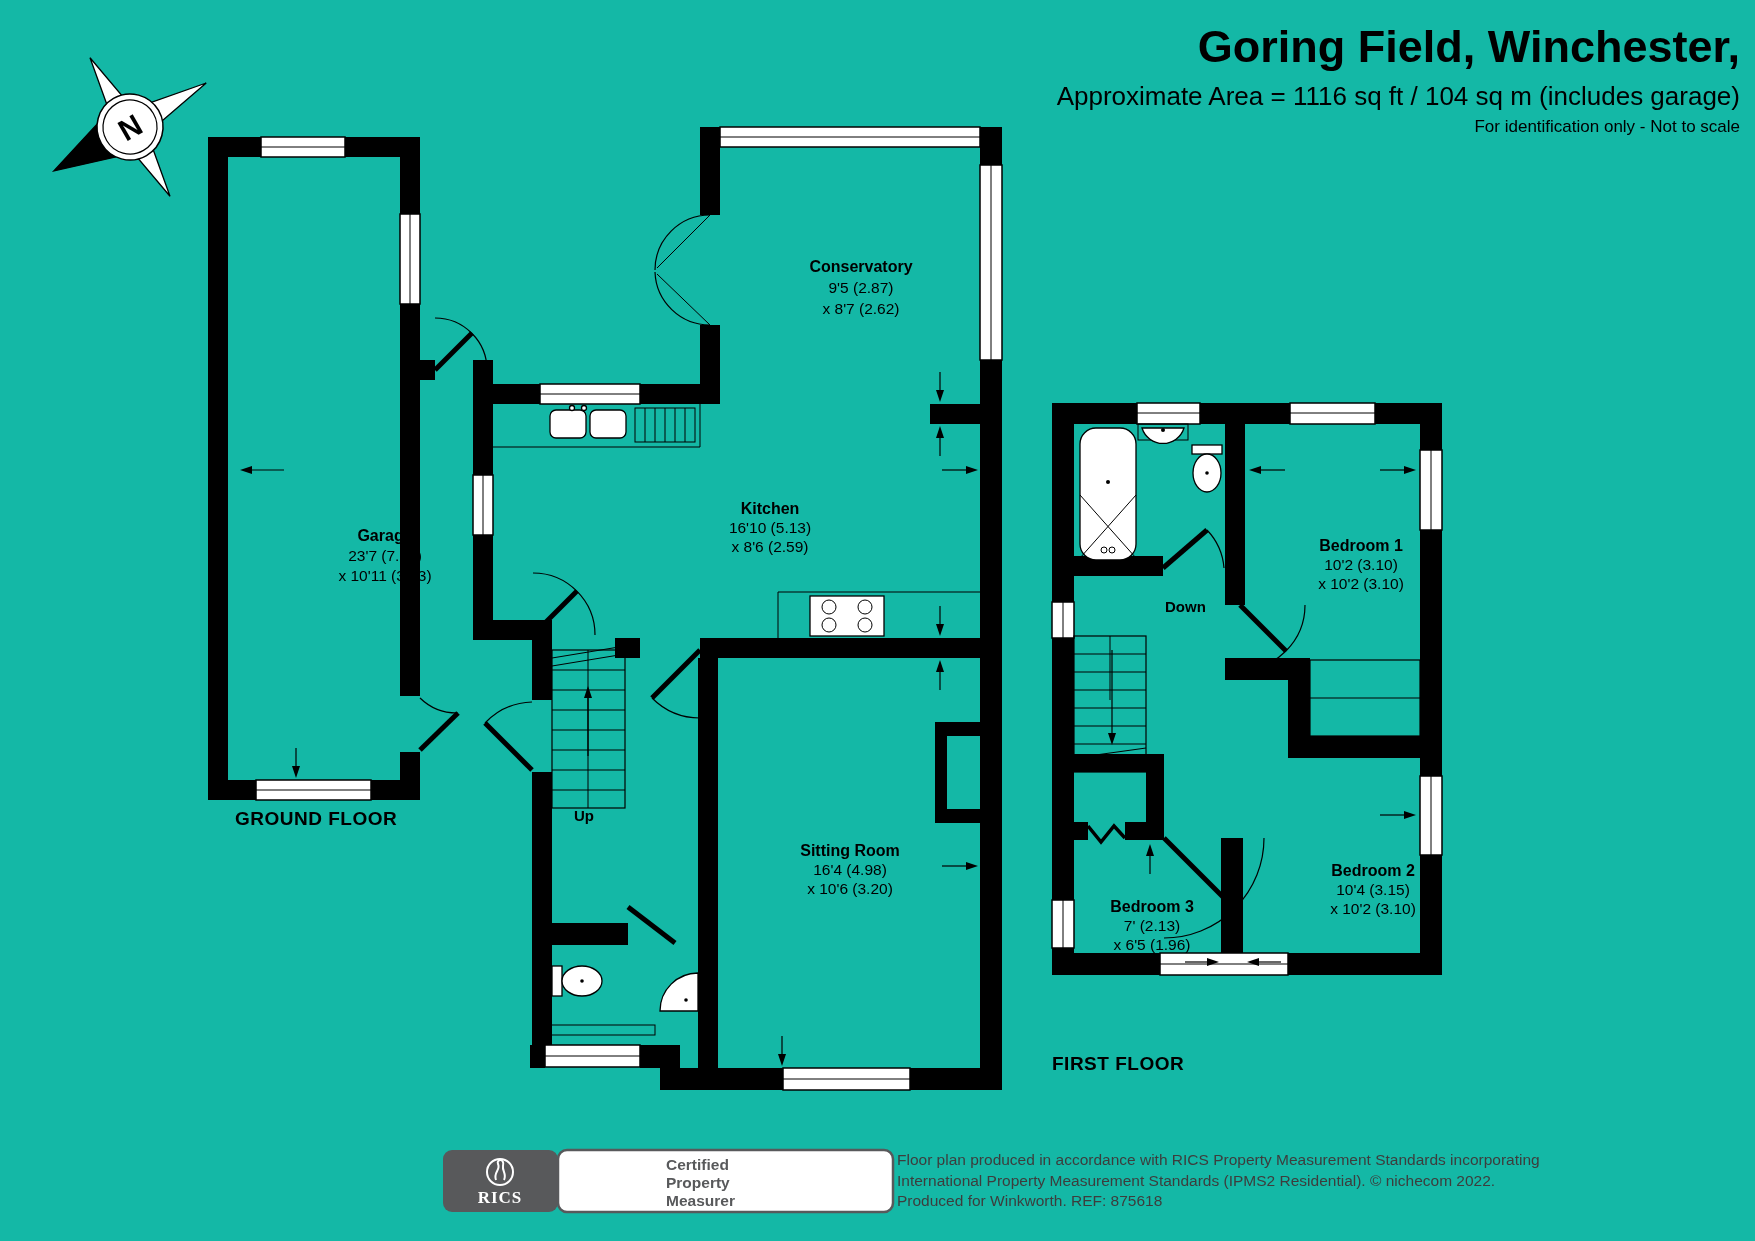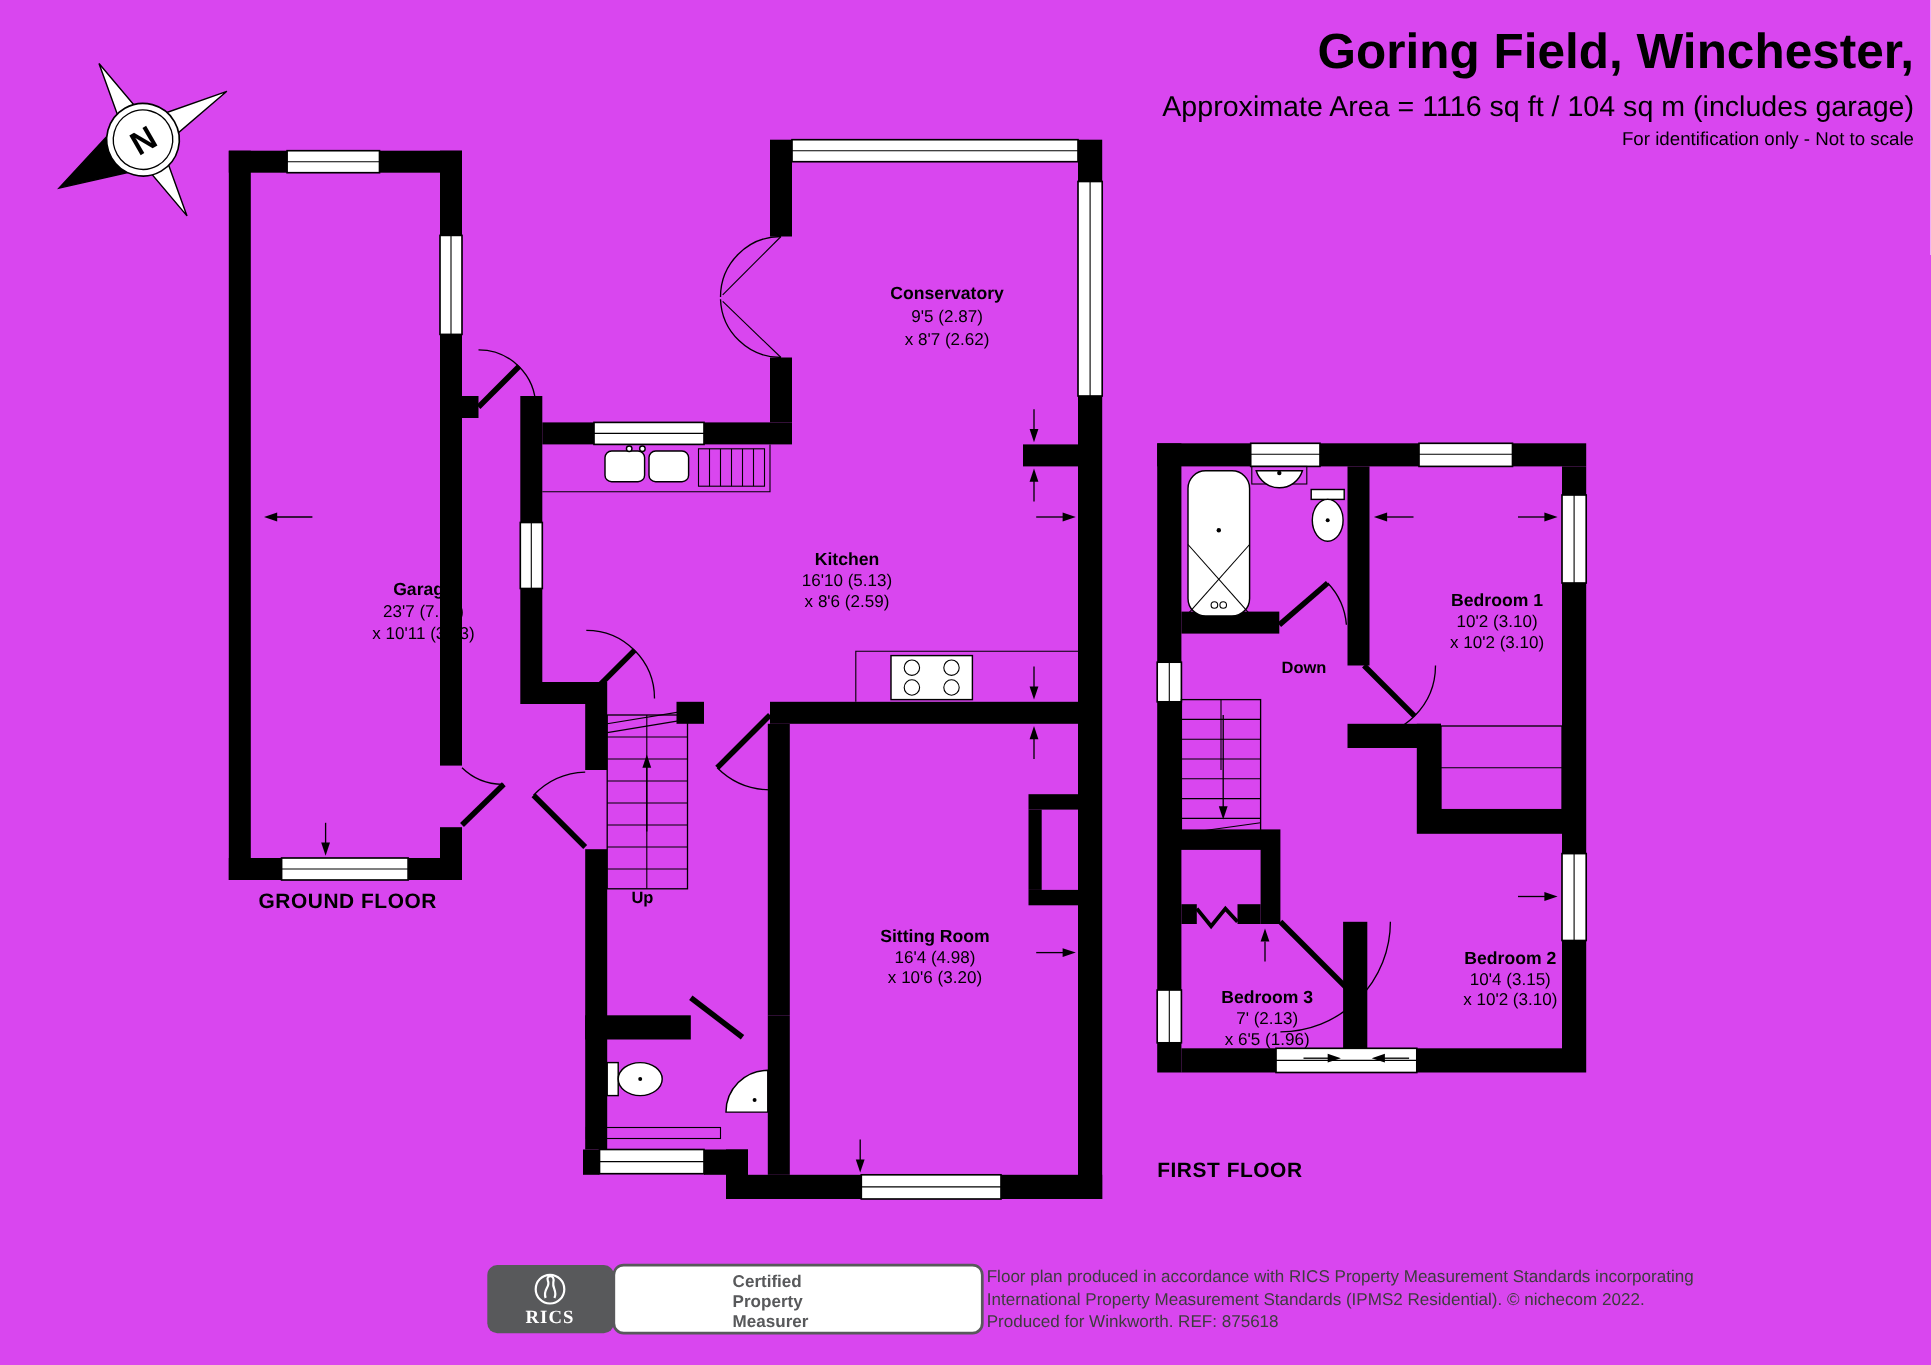--- a/index.html
+++ b/index.html
@@ -1,16 +1,16 @@
 <!DOCTYPE html>
 <html><head>
 <meta charset="utf-8">
 <style>
   html,body{margin:0;padding:0;background:#fff;}
-  .page{position:relative;width:1755px;height:1241px;background:#d946ef;overflow:hidden;
+  .page{position:relative;width:1755px;height:1241px;background:#14b8a6;overflow:hidden;
         font-family:"Liberation Sans", sans-serif;}
   svg{position:absolute;left:0;top:0;}
   .wall{fill:#000;stroke:none;}
   .win{fill:#fff;stroke:#000;stroke-width:1.5;}
   .winline{stroke:#000;stroke-width:1;fill:none;}
   .thin{stroke:#000;stroke-width:1.2;fill:none;}
   .hair{stroke:#000;stroke-width:1;fill:none;}
   .leaf{stroke:#000;stroke-width:5;fill:none;}
   .leaf3{stroke:#000;stroke-width:3.5;fill:none;}
   .fixture{fill:#fff;stroke:#000;stroke-width:1.3;}

